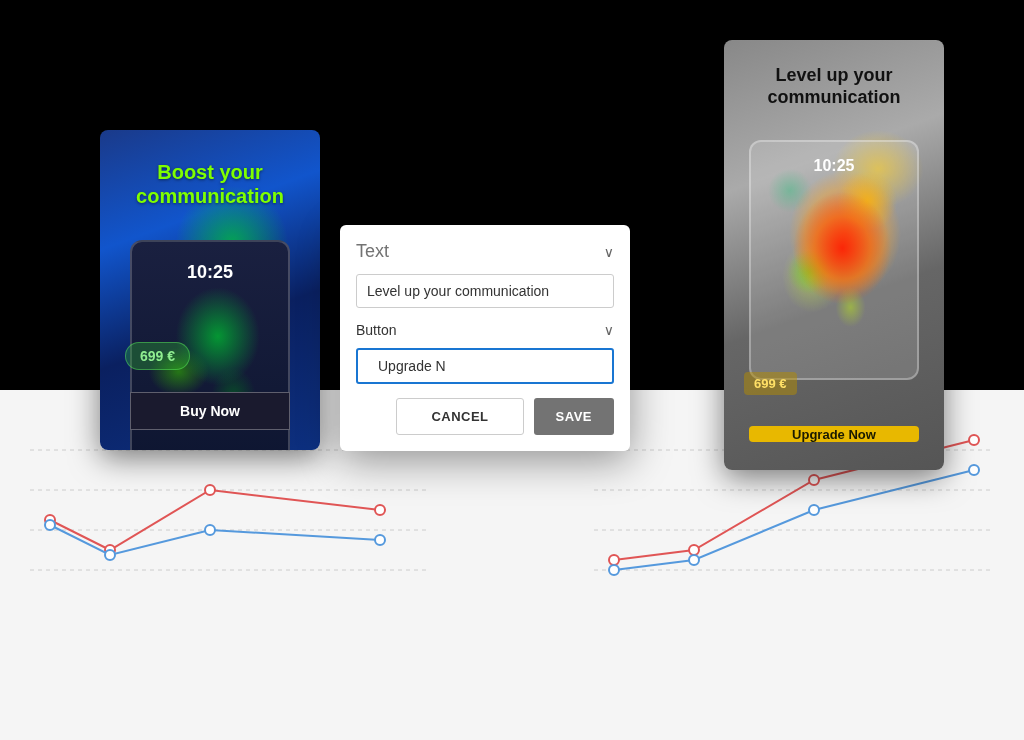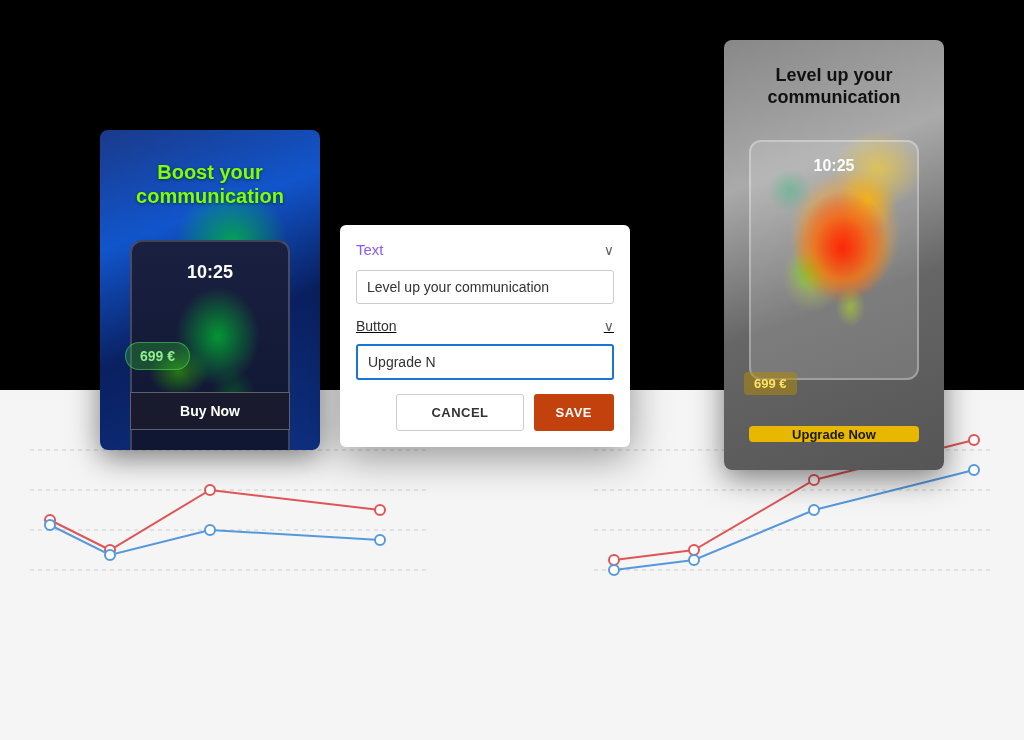--- a/index.html
+++ b/index.html
@@ -249,22 +249,22 @@
     }
 
     .modal-header {
       display: flex;
       justify-content: space-between;
       align-items: center;
       margin-bottom: 12px;
     }
 
     .modal-title {
-      font-size: 15px;
-      color: #8b5cf6;
+      font-size: 18px;
+      color: #737373;
       font-weight: 500;
     }
 
     .modal-chevron {
       color: #666;
       font-size: 14px;
     }
 
     .modal-text-input {
       width: 100%;
@@ -275,38 +275,37 @@
       color: #333;
       outline: none;
       margin-bottom: 14px;
     }
 
     .modal-section-header {
       display: flex;
       justify-content: space-between;
       align-items: center;
       margin-bottom: 10px;
-      text-decoration: underline;
     }
 
     .modal-section-label {
       font-size: 14px;
       color: #333;
     }
 
     .modal-section-chevron {
       color: #666;
       font-size: 14px;
     }
 
     .modal-button-input {
       width: 100%;
       border: 2px solid #1976d2;
       border-radius: 3px;
-      padding: 8px 10px;
+      padding: 8px 20px;
       font-size: 14px;
       color: #333;
       outline: none;
       margin-bottom: 14px;
     }
 
     .modal-actions {
       display: flex;
       gap: 10px;
       justify-content: flex-end;
@@ -320,21 +319,21 @@
       font-size: 13px;
       font-weight: bold;
       color: #333;
       cursor: pointer;
       letter-spacing: 0.5px;
     }
 
     .btn-save {
       padding: 1px 22px;
       border: none;
-      background: #c2410c;
+      background: #737373;
       border-radius: 3px;
       font-size: 13px;
       font-weight: bold;
       color: white;
       cursor: pointer;
       letter-spacing: 0.5px;
     }
 
     
     .chart-grid-line {

